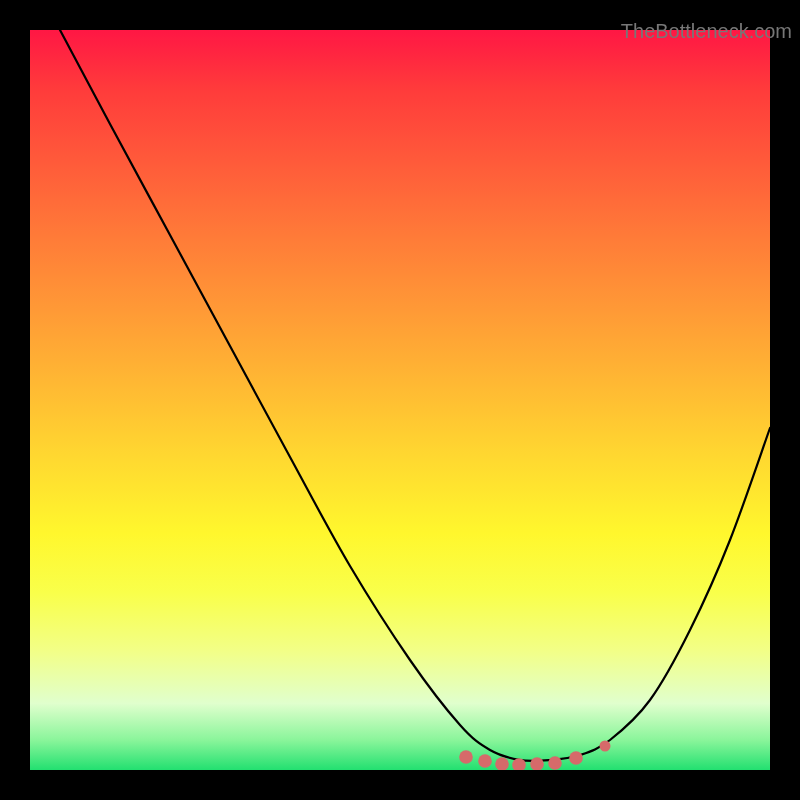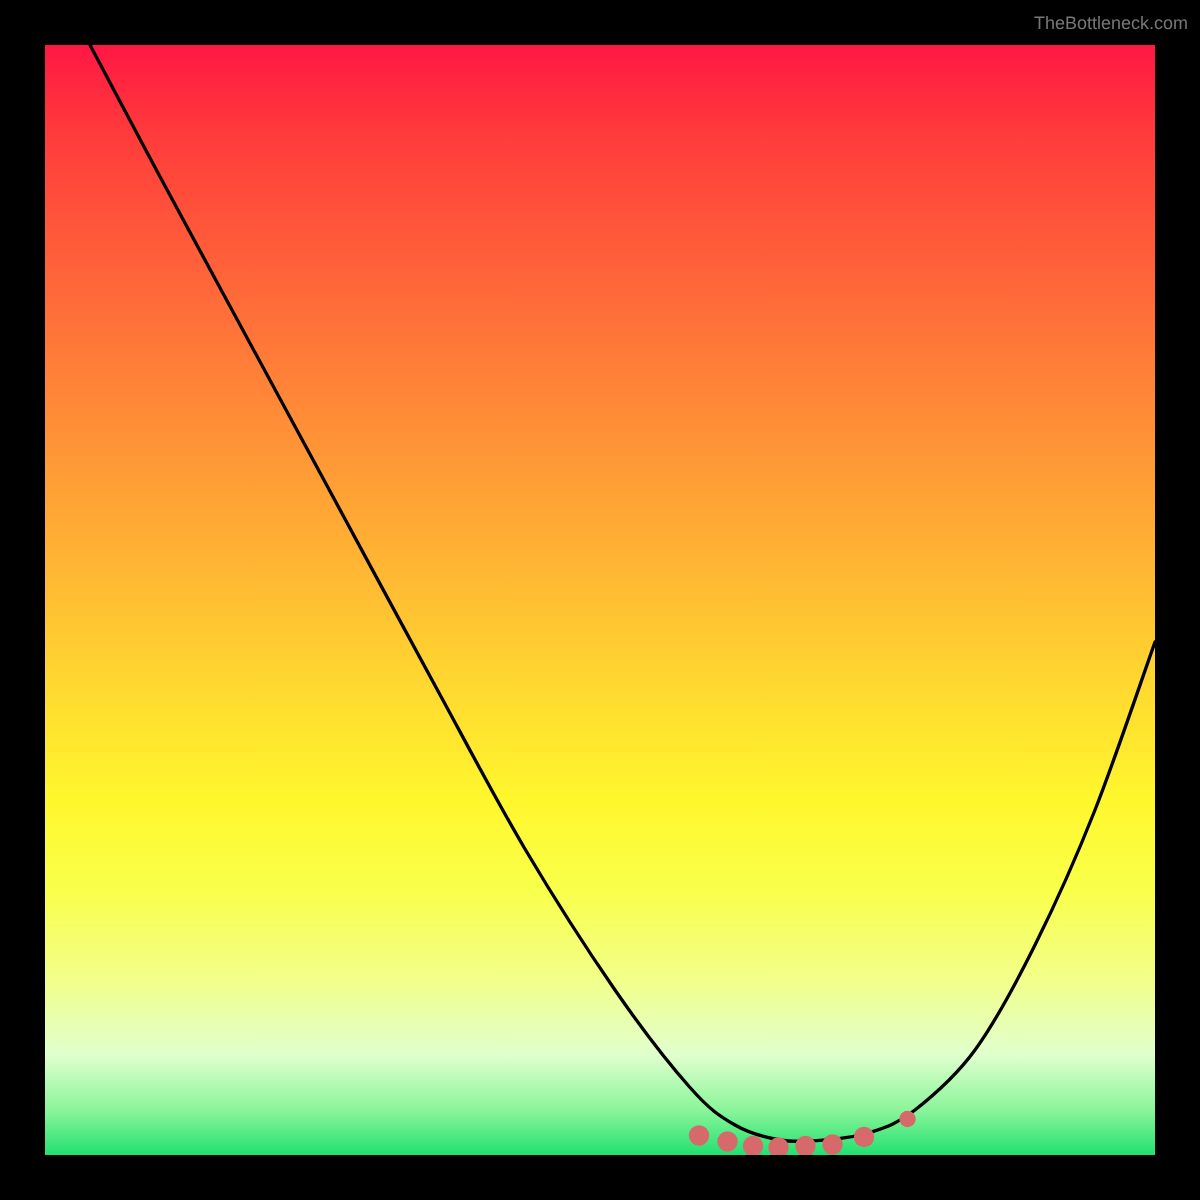--- a/index.html
+++ b/index.html
@@ -34,24 +34,24 @@
       #ffd930 58%,
       #fff72d 68%,
       #f9ff4a 76%,
       #f2ff88 84%,
       #e0ffcd 91%,
       #89f59a 96%,
       #22e070 100%);
   }
   .attribution {
     position: absolute;
-    top: 8px;
+    top: 20px;
     right: 8px;
     color: #777777;
-    font-size: 12px;
+    font-size: 20px;
     font-weight: 500;
     z-index: 10;
   }
   svg.curve {
     position: absolute;
     left: 0;
     top: 0;
     width: 740px;
     height: 740px;
     z-index: 5;

